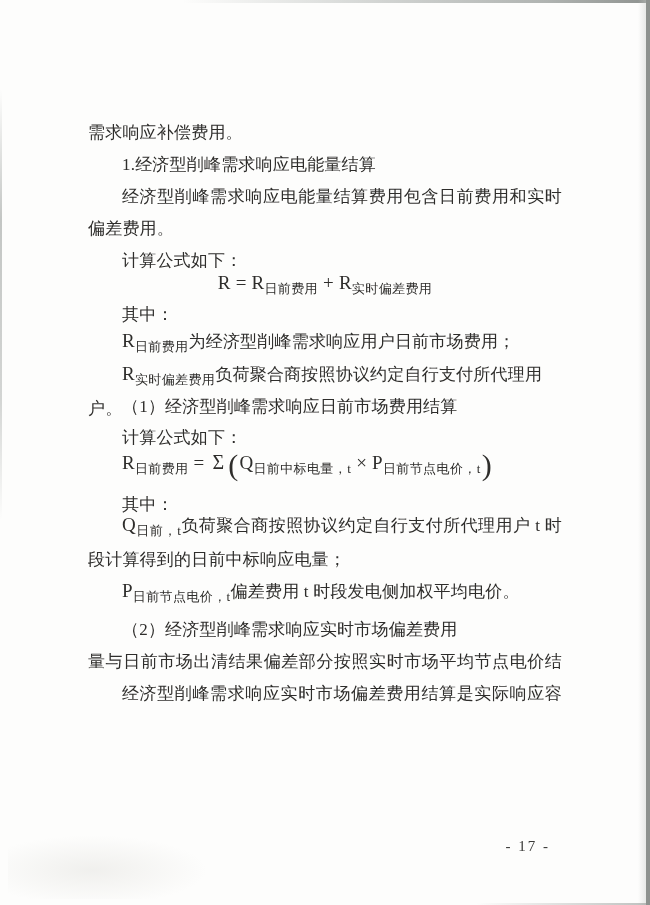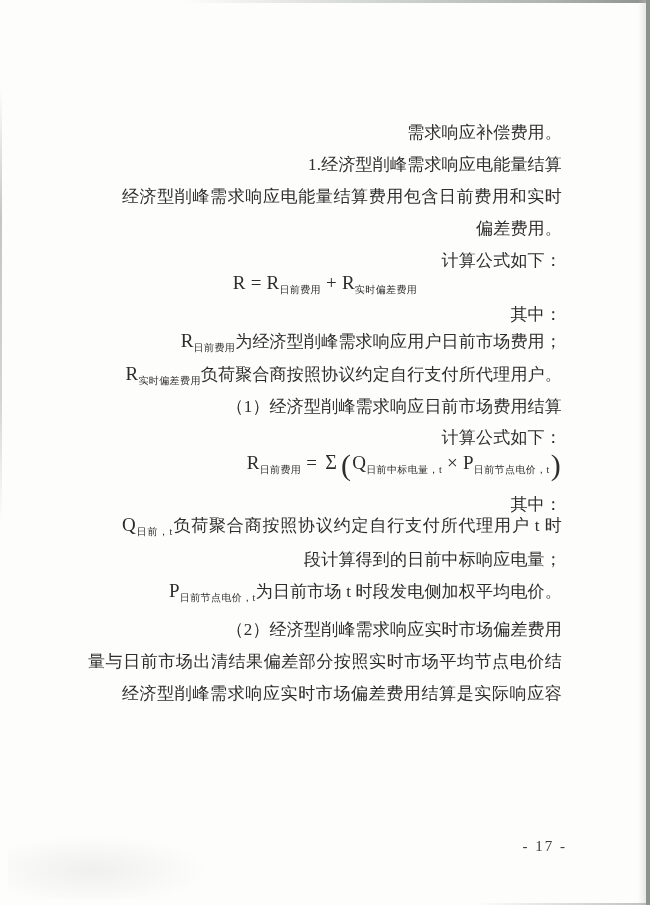--- a/index.html
+++ b/index.html
@@ -16,37 +16,37 @@
     background:linear-gradient(to left,rgba(200,203,200,.4),rgba(200,203,200,0));}
   .edge-left{position:absolute;left:0;top:90px;width:2px;height:430px;
     background:linear-gradient(to bottom,rgba(160,165,162,0),rgba(148,153,150,.55) 30%,rgba(148,153,150,.4) 72%,rgba(160,165,162,0));}
   .edge-bottom{position:absolute;bottom:0;right:4px;width:170px;height:2px;
     background:linear-gradient(to right,rgba(140,145,142,0),rgba(140,145,142,.55));}
   .smudge-bl{position:absolute;left:8px;bottom:6px;width:200px;height:64px;
     background:radial-gradient(ellipse at 42% 55%,rgba(188,186,178,.20),rgba(188,186,178,0) 70%);}
   
   .doc{position:absolute;left:88px;top:117px;width:474px;color:#2e2d2b;
     font-size:17px;letter-spacing:.2px;}
-  .ln{display:block;text-align:right;}
+  .ln{display:block;}
   .ind{text-indent:34px;}
   .jf{text-align:justify;text-align-last:justify;}
   .ctr{text-align:center;}
   .h20{height:20px}.h22{height:22px}.h24{height:24px}.h30{height:30px}
   .h31{height:31px}.h32{height:32px}.h33{height:33px}.h34{height:34px}
   .h36{height:36px}.h39{height:39px}.h48{height:48px}
   .lh26{line-height:26px}.lh28{line-height:28px}.lh30{line-height:30px}
   .lh31{line-height:31px}.lh32{line-height:32px}.lh34{line-height:34px}
   .lh36{line-height:36px}.lh40{line-height:40px}
-  sub{font-size:10px;letter-spacing:.4px;vertical-align:-4px;line-height:0;}
+  sub{font-size:13px;letter-spacing:.4px;vertical-align:-4px;line-height:0;}
   .fml{font-size:19px;letter-spacing:.2px;}
   .fml .fop{padding:0 5px;}
   .fml .sigma{font-size:20px;padding:0 3px;}
   .fml .paren{font-size:30px;font-weight:300;vertical-align:-6px;padding:0 1px;}
   .var{white-space:nowrap;}
-  .pageno{position:absolute;top:838px;right:83px;font-size:15px;
+  .pageno{position:absolute;top:838px;right:100px;font-size:15px;
     letter-spacing:2px;color:#3a3a38;}
 </style>
 </head>
 <body>
 
 <div class="edge-top"></div>
 <div class="edge-right-soft"></div>
 <div class="edge-right"></div>
 <div class="edge-left"></div>
 <div class="edge-bottom"></div>
@@ -87,21 +87,21 @@
   </div>
 
   <div class="ln h22 lh30 ind">其中：</div>
 
   <div class="ln h33 lh26 ind jf">
     <span class="var fml"><span>Q</span><sub>日前，t</sub></span><span>负荷聚合商按照协议约定自行支付所代理用户 t 时</span>
   </div>
   <div class="ln h30 lh30">段计算得到的日前中标响应电量；</div>
 
   <div class="ln h39 lh32 ind">
-    <span class="var fml"><span>P</span><sub>日前节点电价，t</sub></span><span>为日前市场 t 时段发电侧加权平均电价。</span>
+    <span class="var fml"><span>P</span><sub>日前节点电价，t</sub></span><span>偏差费用 t 时段发电侧加权平均电价。</span>
   </div>
 
   <div class="ln h32 lh32 ind">（2）经济型削峰需求响应实时市场偏差费用</div>
 
   <div class="ln h32 lh32 jf">量与日前市场出清结果偏差部分按照实时市场平均节点电价结</div>
   <div class="ln h32 lh32 ind jf">经济型削峰需求响应实时市场偏差费用结算是实际响应容</div>
 
 </div>
 
 <div class="pageno">- 17 -</div>

